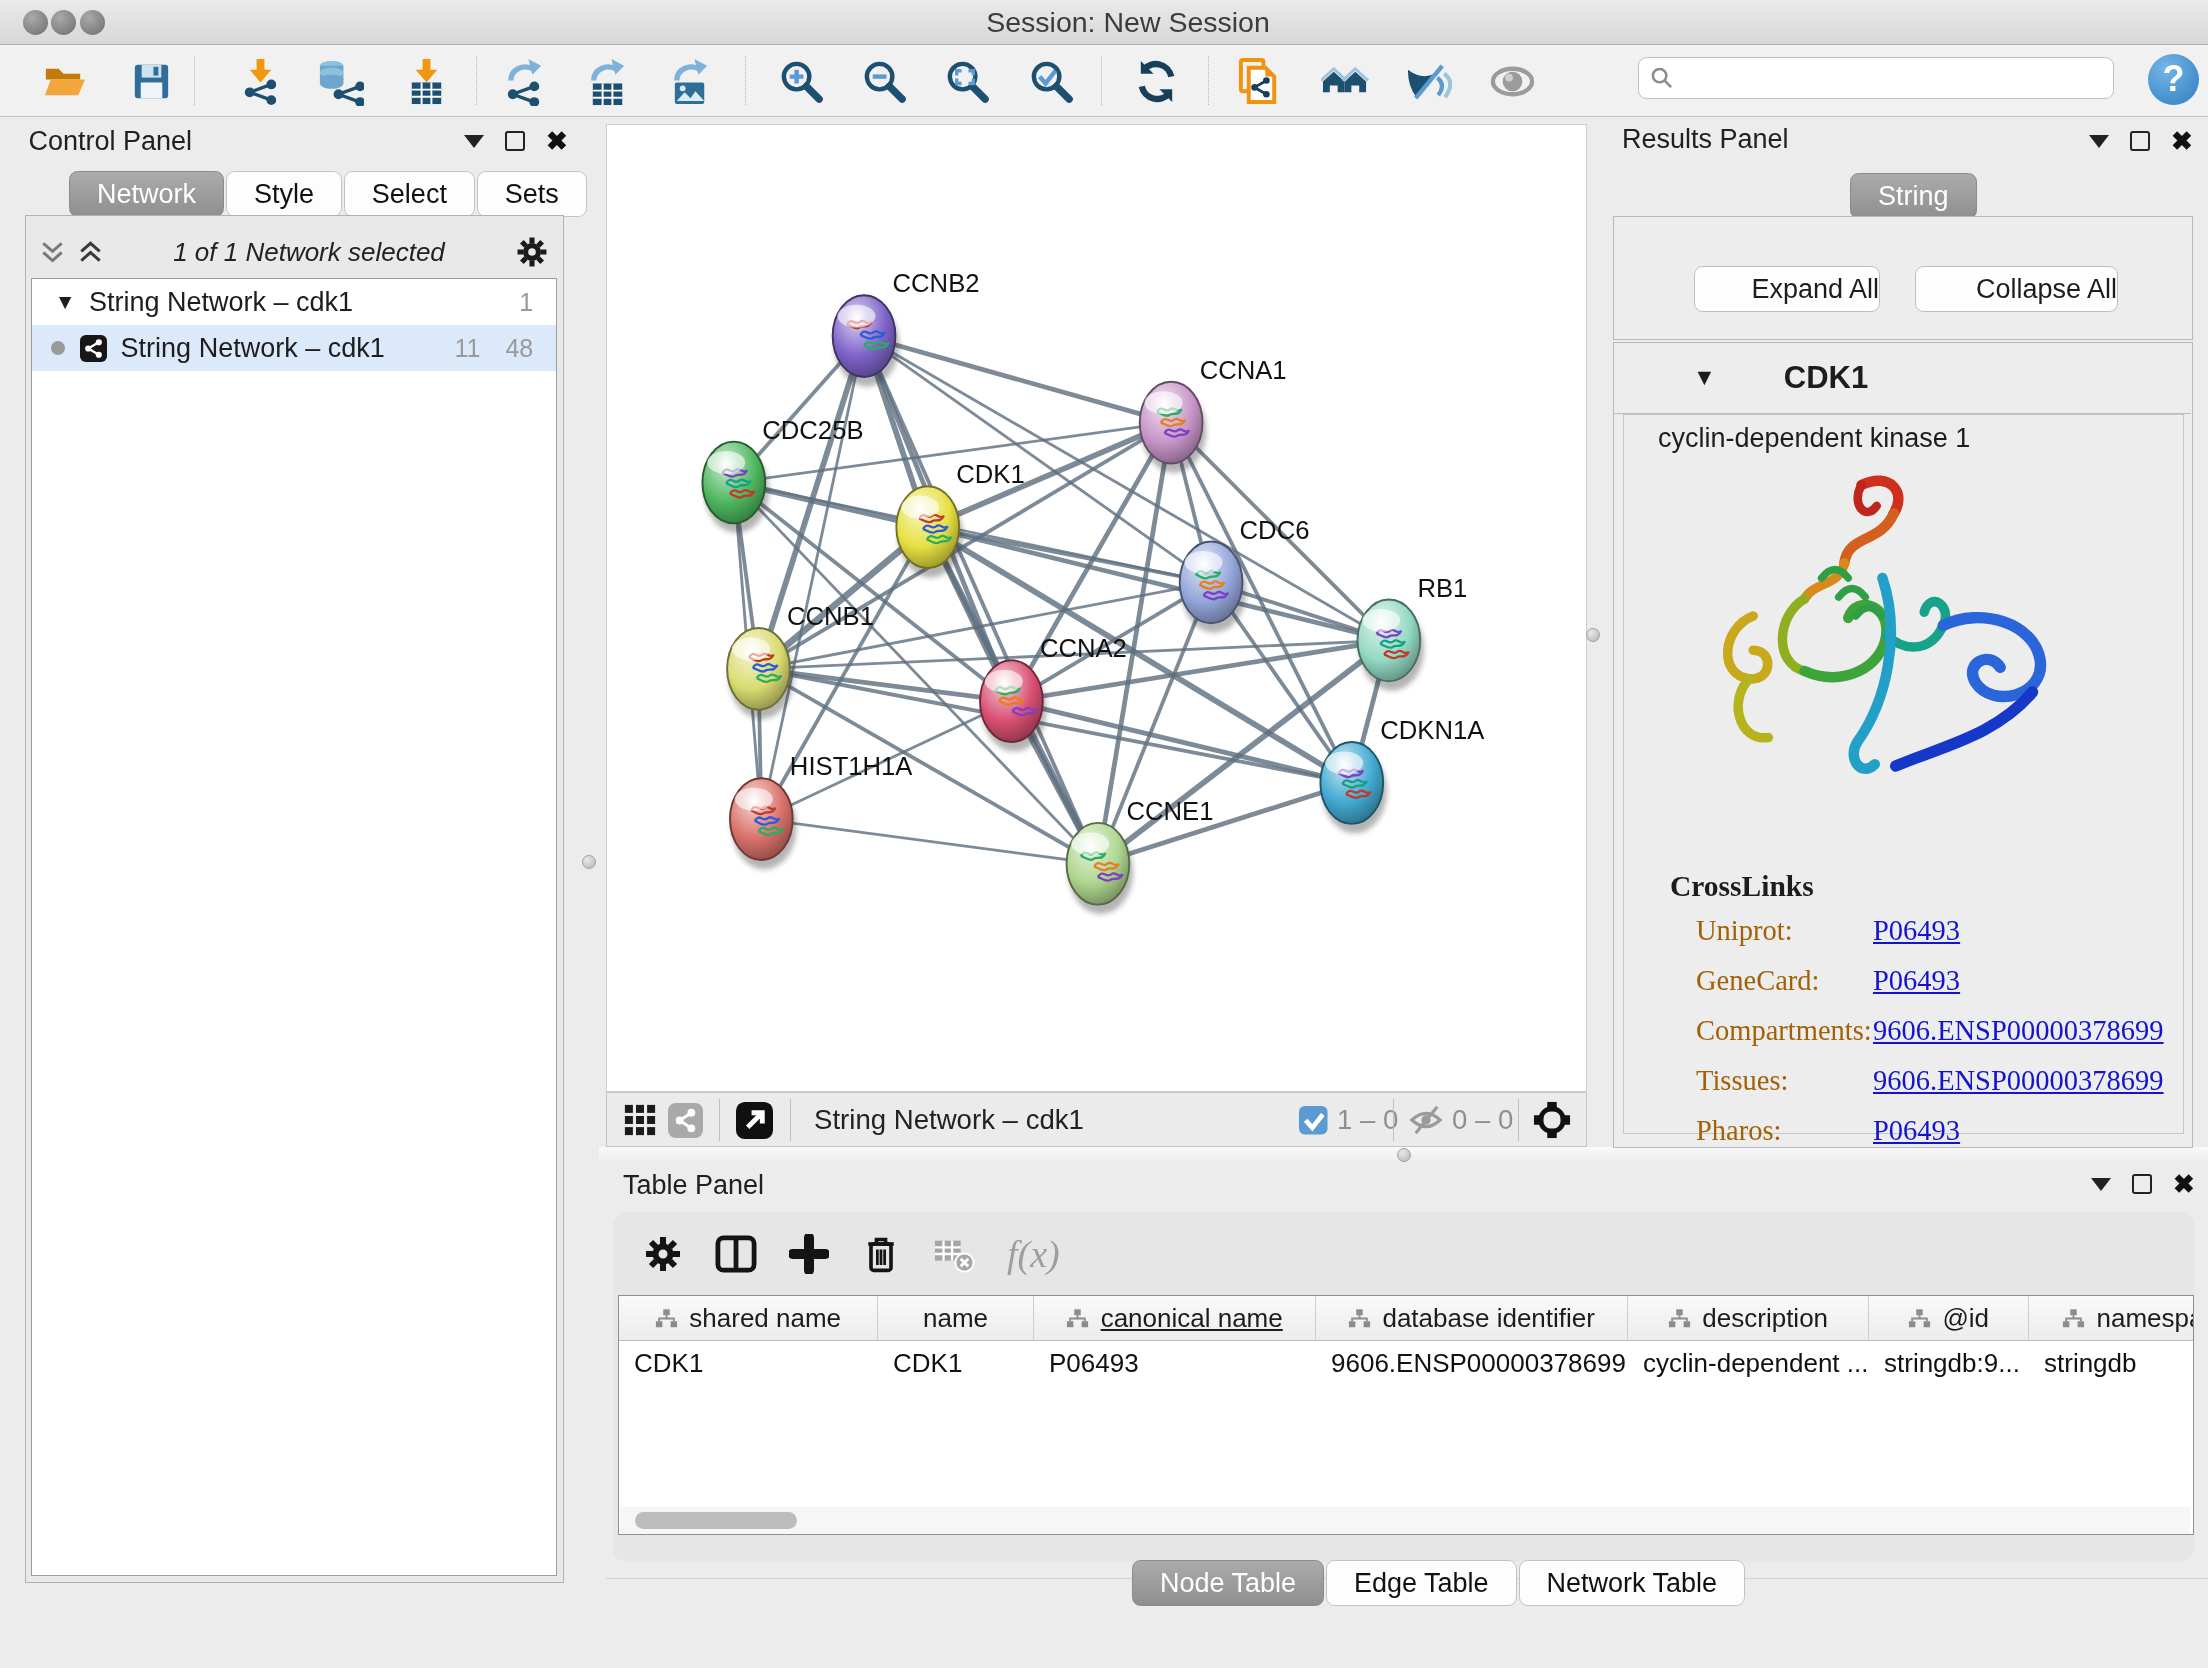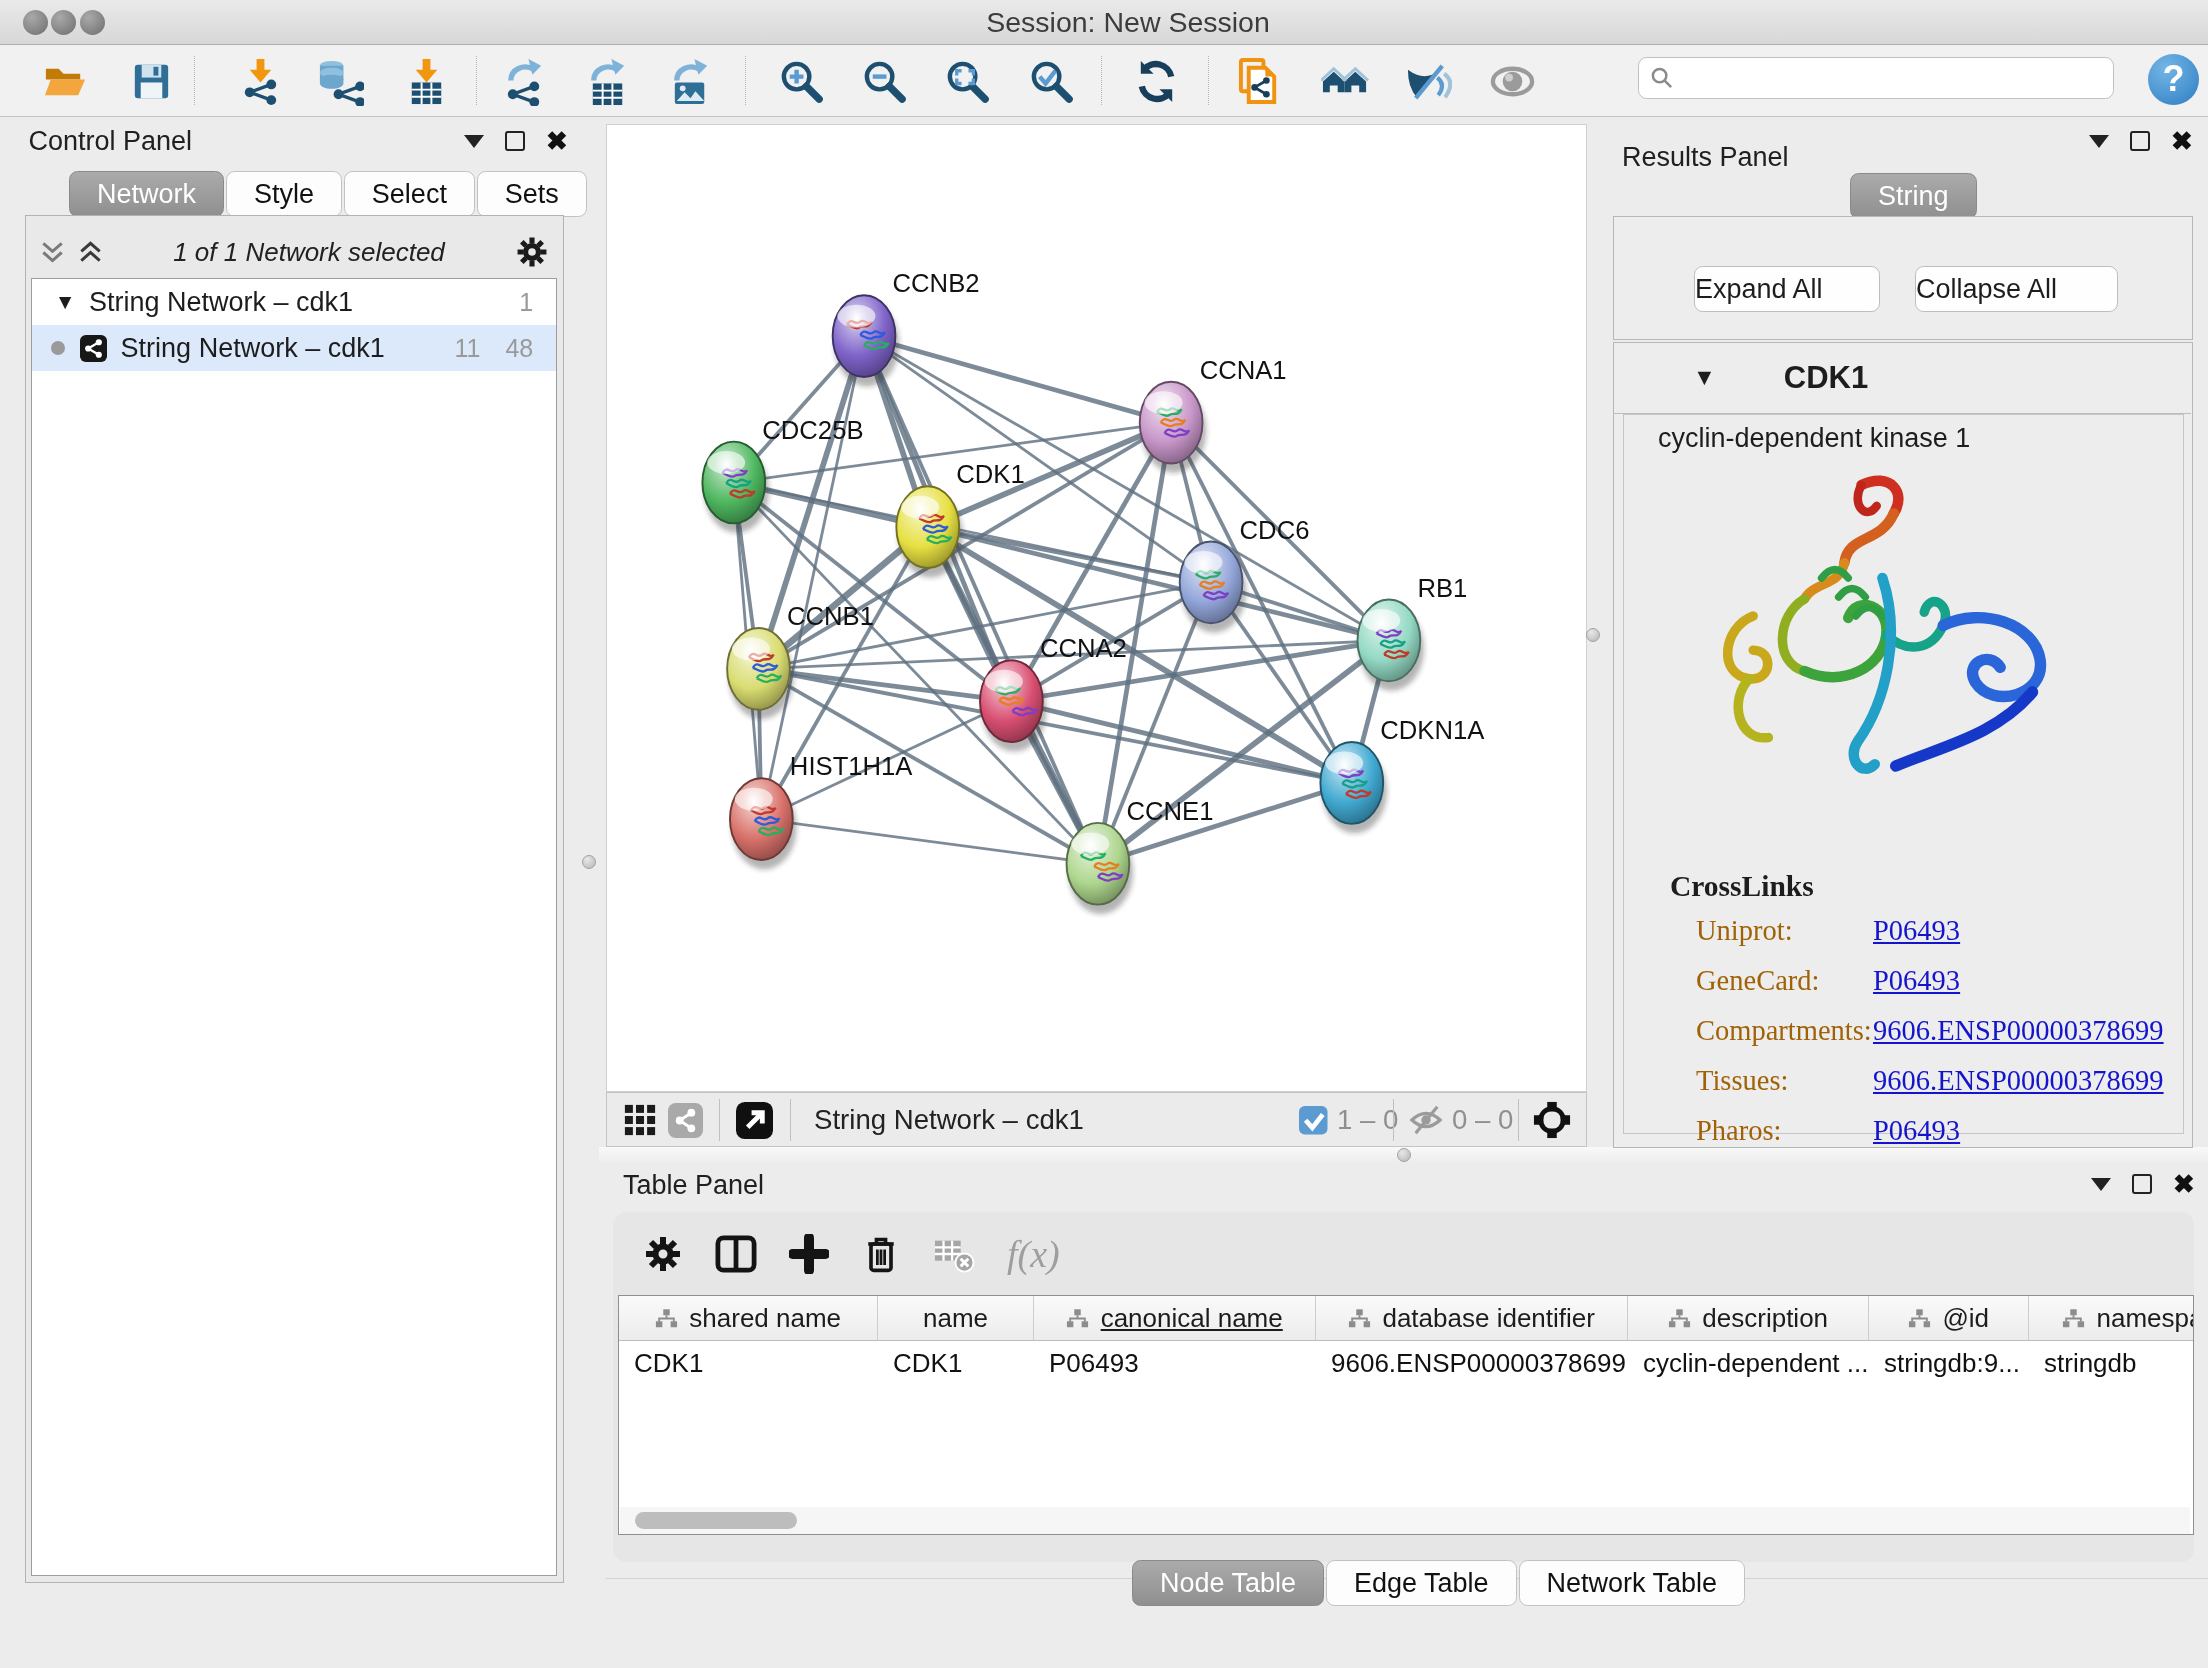--- a/index.html
+++ b/index.html
@@ -54,21 +54,21 @@
     border:1px solid #c4c4c4;box-sizing:border-box;}
   .netbar .vsep{position:absolute;top:5.7px;height:42px;border-left:1px solid #c0c0c0;}
   .netbar-title{position:absolute;left:207px;top:0;height:53px;line-height:53px;font-size:27.6px;color:#222;}
   .netbar-gray{color:#8f8f8f;font-size:27.6px;position:absolute;top:0;height:53px;line-height:53px;}
   .handle-dot{position:absolute;width:12.4px;height:12.4px;border-radius:50%;
     background:radial-gradient(circle at 35% 30%,#e8e8e8,#b5b5b5);border:1px solid #a2a2a2;}
   .hsplit{position:absolute;left:599px;top:1147px;width:1609px;height:15px;
     background:linear-gradient(#f9f9f9,#ededed);}
   
   .rp-box{position:absolute;background:#ededed;border:1.9px solid #b7b7b7;}
-  .rbtn{position:absolute;height:46px;line-height:44px;text-align:left;font-size:27px;
+  .rbtn{position:absolute;height:46px;line-height:44px;text-align:right;font-size:27px;
     background:#fefefe;border:1px solid #bdbdbd;border-radius:8.6px;box-sizing:border-box;}
   .cdk-head{position:absolute;left:1613px;top:342px;width:578px;height:71px;display:flex;
     align-items:center;border-bottom:1px solid #bdbdbd;}
   .rp-body{position:absolute;left:1623px;top:414px;width:559px;height:718px;
     border:1px solid #c6c6c6;background:#ededed;}
   .xlink-row{display:flex;height:50px;align-items:center;font-family:"Liberation Serif",serif;font-size:28.5px;}
   .xlink-row .lab{width:177px;color:#a16207;}
   .xlink-row a{color:#1414cc;text-decoration:underline;}
   
   .tp-container{position:absolute;left:613px;top:1212px;width:1581px;height:350px;
@@ -598,21 +598,21 @@
         <rect x="29" y="15" width="10" height="10" fill="#111"></rect>
       </svg>
   </div>
 
   <div class="hsplit"></div>
   <div class="handle-dot" style="left:1397px;top:1148px"></div>
   <div class="handle-dot" style="left:582px;top:855px"></div>
   <div class="handle-dot" style="left:1586px;top:628px"></div>
 
   <div>
-    <div class="panel-title" style="left:1622px;top:142px">Results Panel</div>
+    <div class="panel-title" style="left:1622px;top:124px">Results Panel</div>
     <div class="pctl" style="left:2089px;top:131px">
       <span class="pc-menu"></span>
       <span class="pc-float"></span>
       <span class="pc-close">✖</span>
     </div>
     <div class="tab sel" style="position:absolute;left:1850px;top:173px">String</div>
     <div class="rp-box" style="left:1613px;top:216px;width:578px;height:122px"></div>
     <div class="rbtn" style="left:1694px;top:266px;width:186px">Expand All</div>
     <div class="rbtn" style="left:1915px;top:266px;width:203px">Collapse All</div>
     <div class="rp-box" style="left:1613px;top:342px;width:578px;height:804px"></div>

